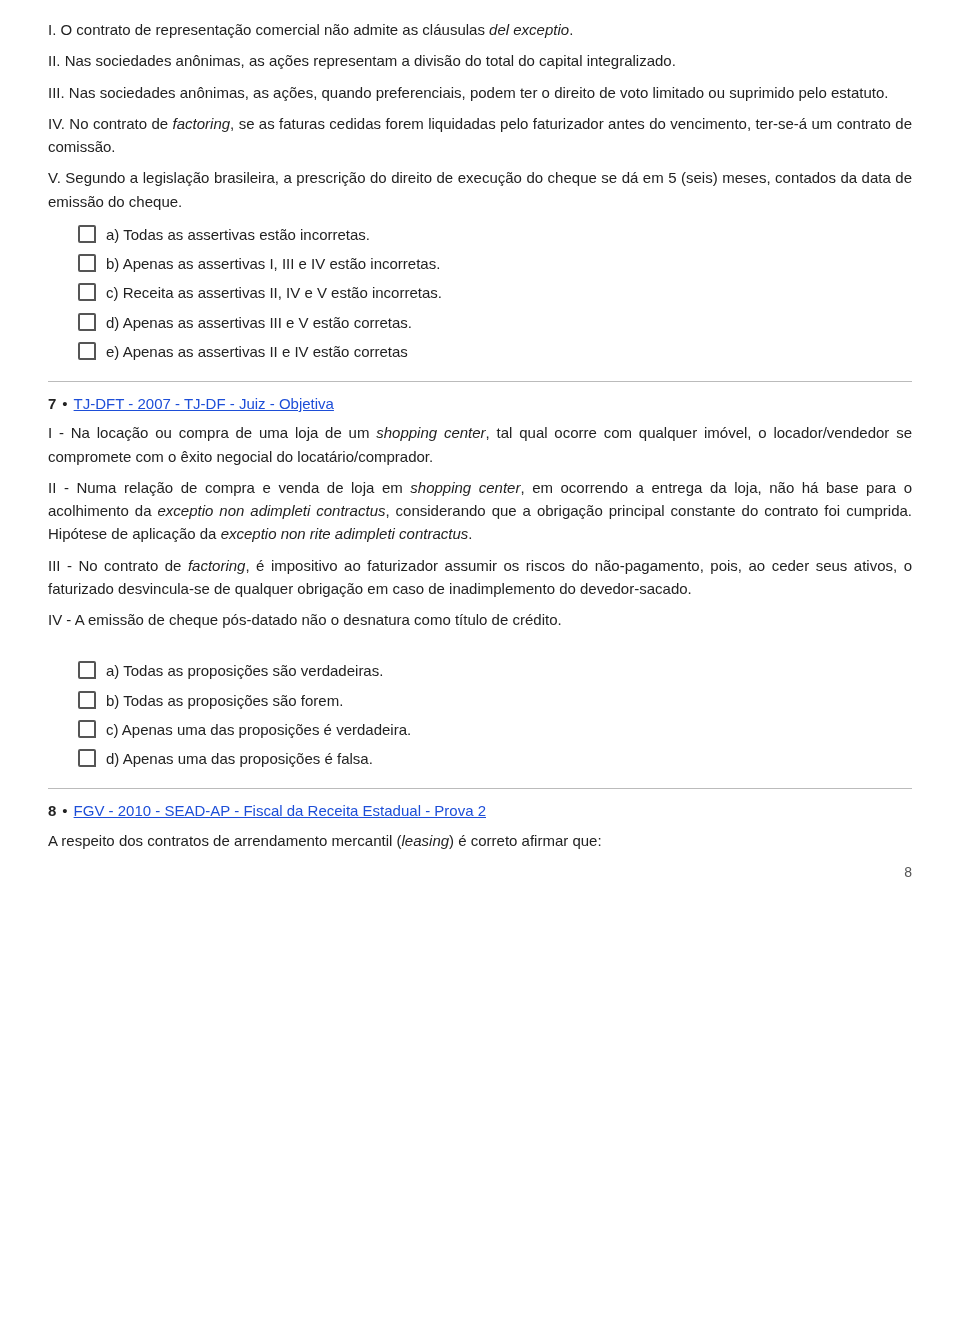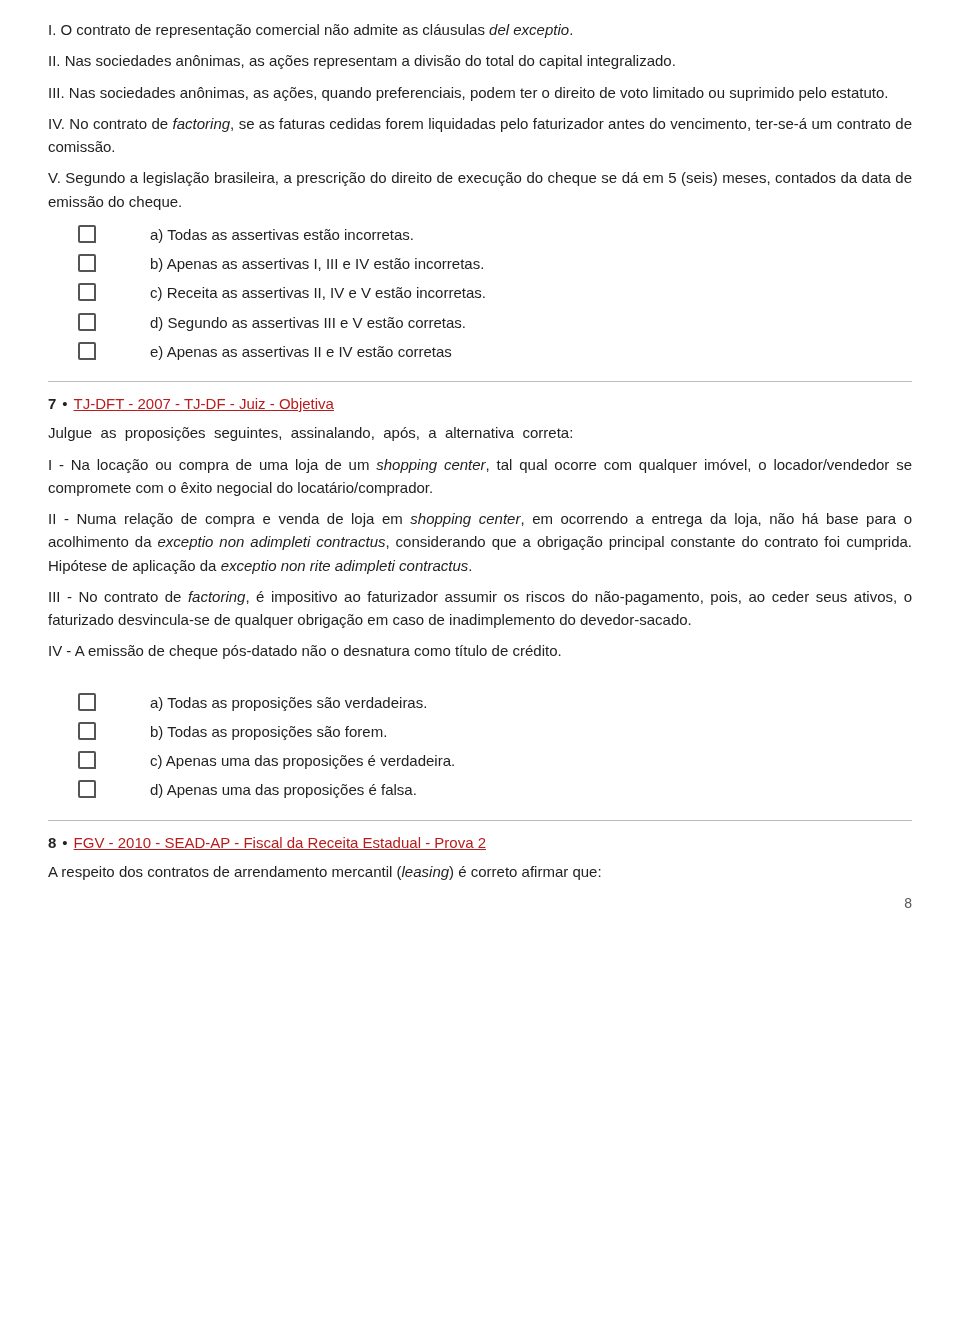--- a/index.html
+++ b/index.html
@@ -18,21 +18,20 @@
     }
     .paragraph {
       margin-bottom: 8px;
       text-align: justify;
     }
     .option-row {
       display: flex;
       align-items: flex-start;
       margin-bottom: 6px;
       margin-left: 30px;
-      gap: 44px;
     }
     .option-icon {
       display: inline-block;
       width: 18px;
       height: 18px;
       border: 2px solid #555;
       margin-right: 10px;
       margin-top: 2px;
       flex-shrink: 0;
       border-radius: 2px;
@@ -62,21 +61,21 @@
       align-items: baseline;
       margin-bottom: 6px;
       gap: 6px;
     }
     .question-number {
       font-weight: bold;
       color: #222;
       flex-shrink: 0;
     }
     .question-link {
-      color: #b91c1c;
+      color: #1d4ed8;
       text-decoration: underline;
       cursor: pointer;
     }
     em {
       font-style: italic;
     }
     .page-num {
       text-align: right;
       color: #555;
       font-size: 14px;
@@ -122,43 +121,40 @@
     <span class="option-text">b) Apenas as assertivas I, III e IV estão incorretas.</span>
   </div>
 
   <div class="option-row">
     <span class="option-icon"></span>
     <span class="option-text">c) Receita as assertivas II, IV e V estão incorretas.</span>
   </div>
 
   <div class="option-row">
     <span class="option-icon"></span>
-    <span class="option-text">d) Segundo as assertivas III e V estão corretas.</span>
+    <span class="option-text">d) Apenas as assertivas III e V estão corretas.</span>
   </div>
 
   <div class="option-row">
     <span class="option-icon"></span>
     <span class="option-text">e) Apenas as assertivas II e IV estão corretas</span>
   </div>
 
 </div>
 
 <hr class="section-divider">
 
 <div>
 
   <div class="question-header">
     <span class="question-number">7</span>
     <span>•</span>
     <a class="question-link">TJ-DFT - 2007 - TJ-DF - Juiz - Objetiva</a>
   </div>
 
-  <p class="paragraph">
-    Julgue&nbsp; as&nbsp; proposições&nbsp; seguintes,&nbsp; assinalando,&nbsp; após,&nbsp; a&nbsp; alternativa&nbsp; correta:
-  </p>
 
   <p class="paragraph">
     I - Na locação ou compra de uma loja de um <em>shopping center</em>, tal qual ocorre com qualquer imóvel, o locador/vendedor se compromete com o êxito negocial do locatário/comprador.
   </p>
 
   <p class="paragraph">
     II - Numa relação de compra e venda de loja em <em>shopping center</em>, em ocorrendo a entrega da loja, não há base para o acolhimento da <em>exceptio non adimpleti contractus</em>, considerando que a obrigação principal constante do contrato foi cumprida. Hipótese de aplicação da <em>exceptio non rite adimpleti contractus</em>.
   </p>
 
   <p class="paragraph">

